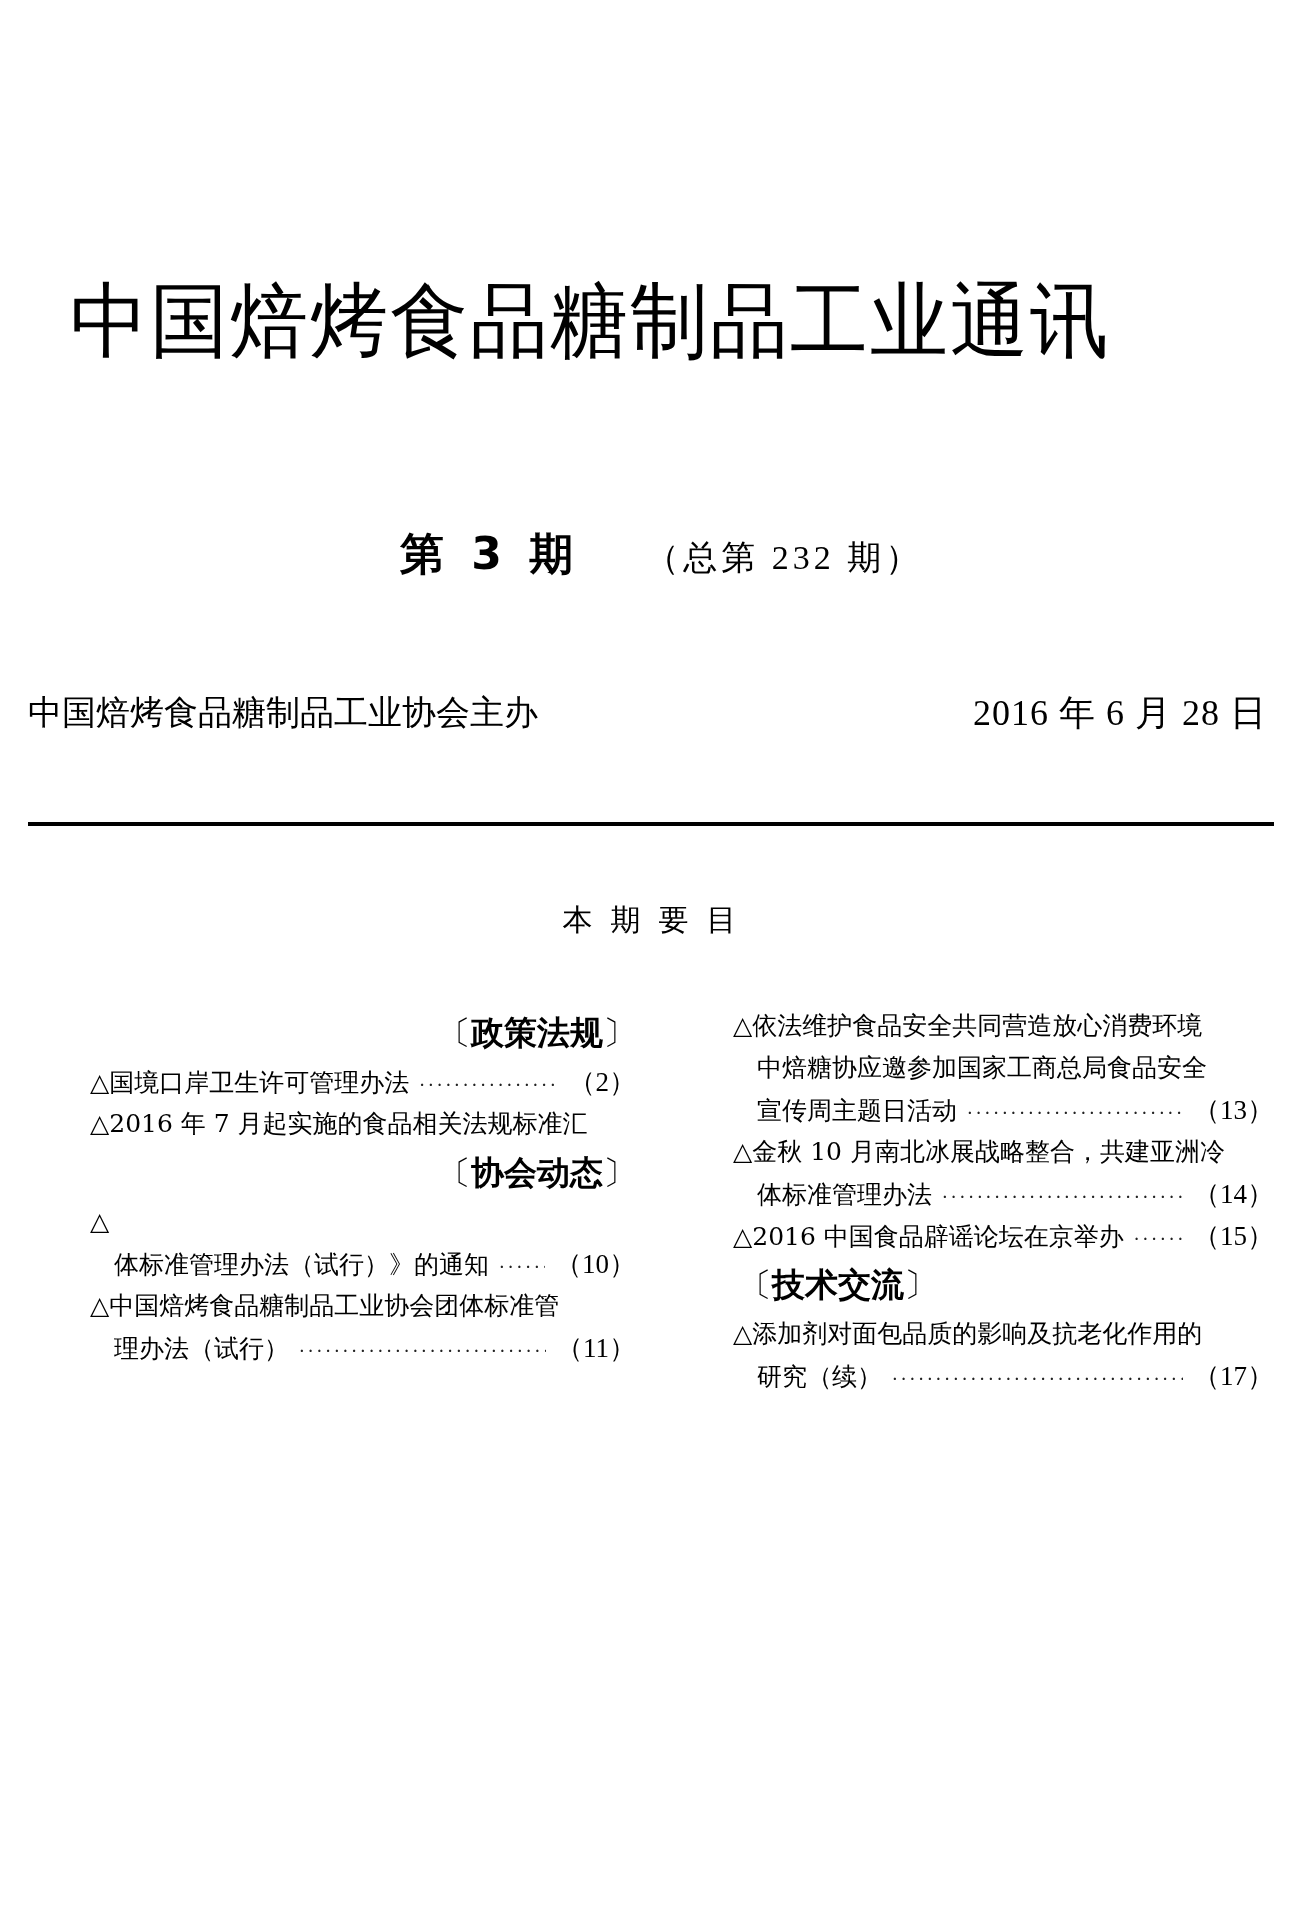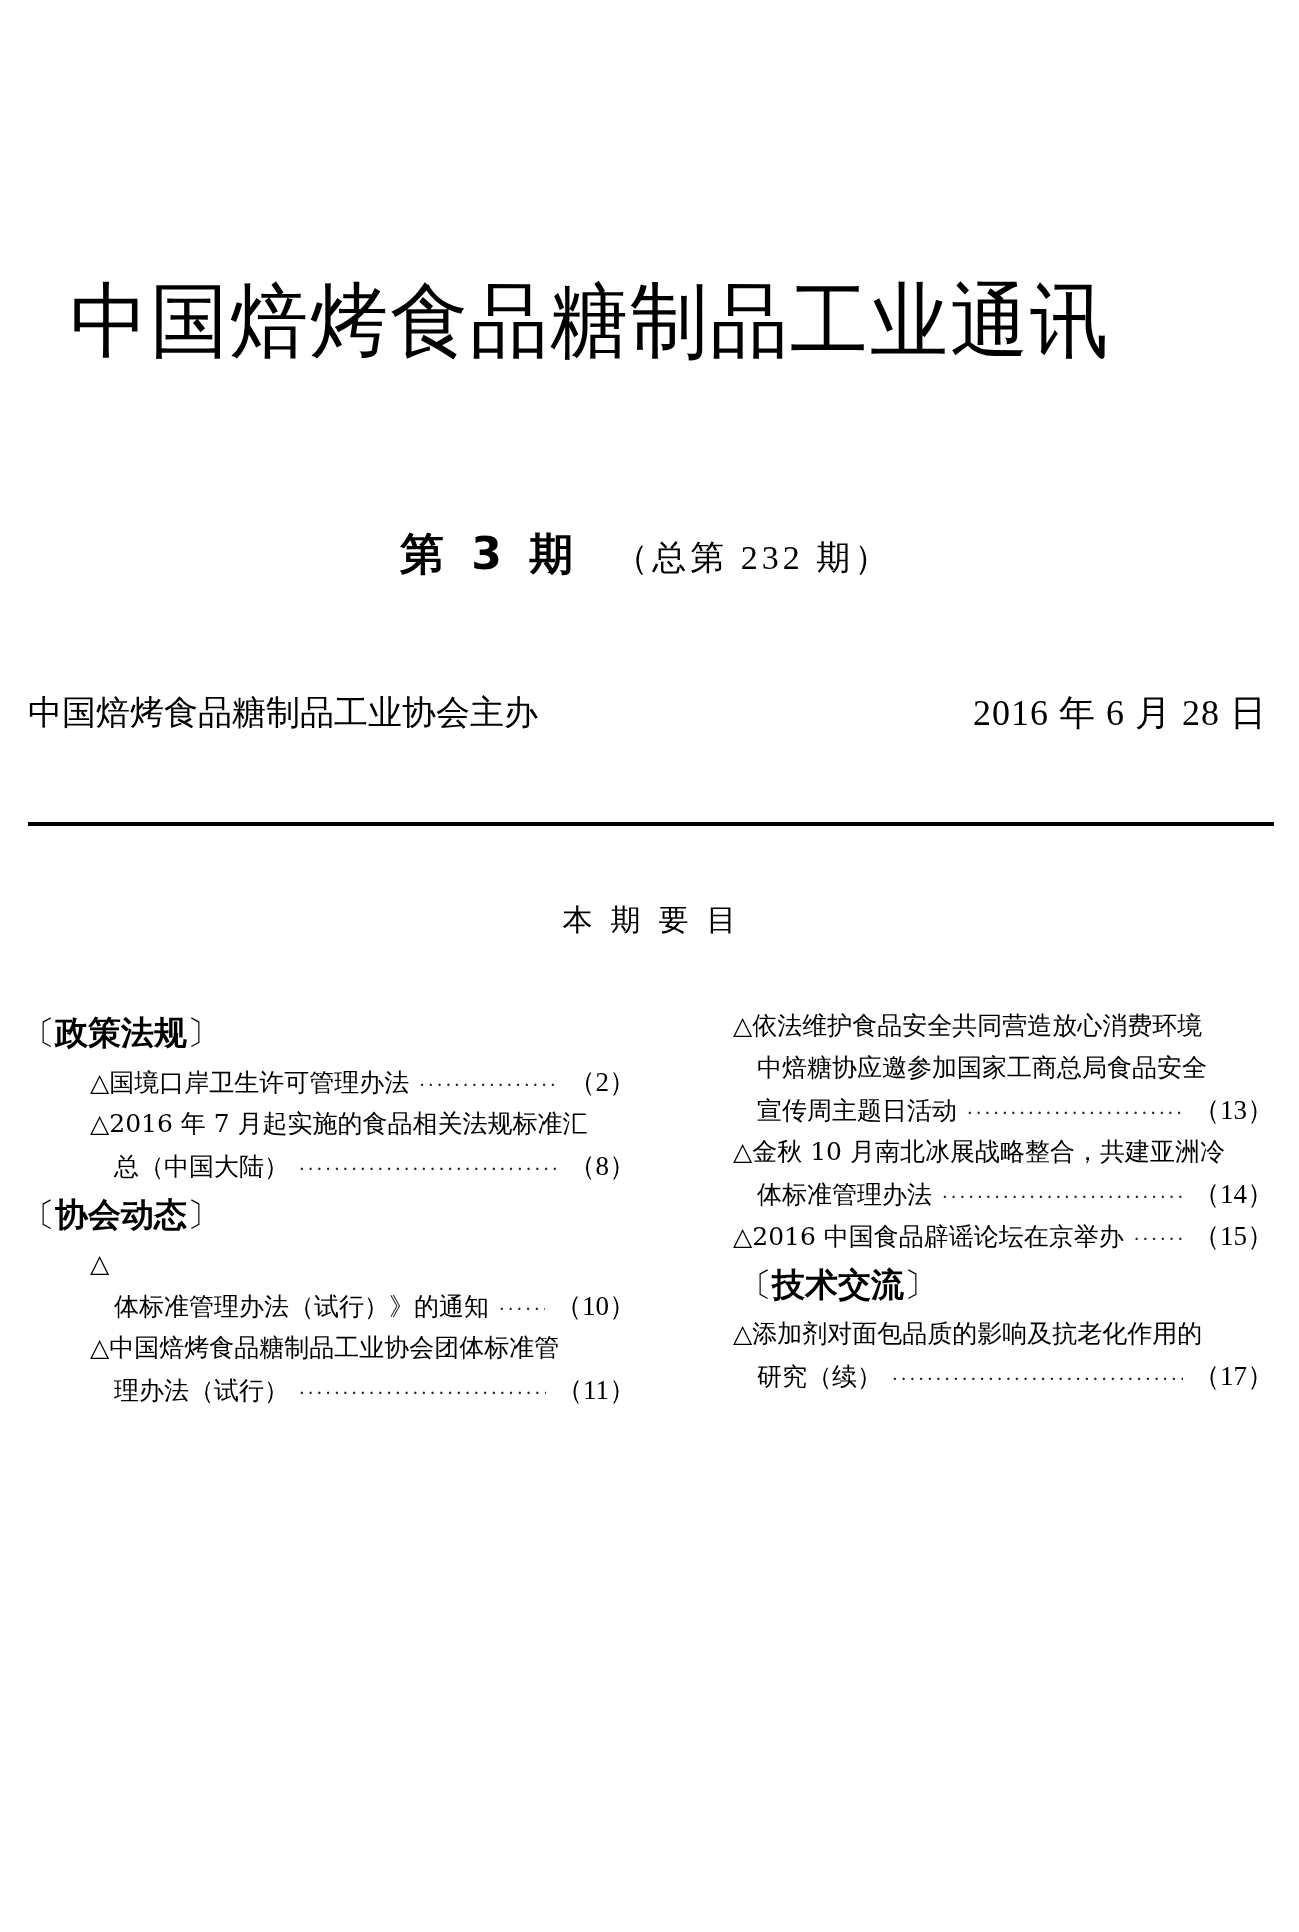--- a/index.html
+++ b/index.html
@@ -38,21 +38,21 @@
       align-items: baseline;
       white-space: nowrap;
     }
     .issue-main {
       font-family: "DejaVu Sans", "Liberation Sans", sans-serif;
       font-weight: bold;
       font-size: 44px;
       letter-spacing: 6px;
     }
     .issue-total {
-      margin-left: 35px;
+      margin-left: 66px;
       font-family: "Liberation Serif", "DejaVu Serif", serif;
       font-size: 34px;
       letter-spacing: 4px;
     }
 
     .publisher {
       left: 28px;
       top: 690px;
       font-family: Liberation Serif, serif;
       font-size: 34px;
@@ -87,21 +87,21 @@
       letter-spacing: 18px;
       line-height: 40px;
       padding-left: 18px;
       box-sizing: border-box;
     }
 
     .toc-col {
       position: absolute;
       top: 1005px;
     }
-    .toc-left { left: 22px; width: 614px; }
+    .toc-left { left: 22px; width: 614px; text-align: right; }
     .toc-right { left: 733px; width: 541px; }
 
     .section-head {
       font-family: "DejaVu Sans", "Liberation Sans", sans-serif;
       font-weight: bold;
       font-size: 33px;
       line-height: 56px;
       height: 56px;
       white-space: nowrap;
     }
@@ -170,25 +170,20 @@
       <span class="leader"></span>
       <span class="page-num">（2）</span>
     </div>
   </div>
 
   <div class="entry">
     <div class="entry-line">
       <span class="tri">△</span>
       <span>2016 年 7 月起实施的食品相关法规标准汇</span>
     </div>
-    <div class="entry-line indent">
-      <span>总（中国大陆）</span>
-      <span class="leader"></span>
-      <span class="page-num">（8）</span>
-    </div>
   </div>
 
   <div class="section-head">
     <span class="bracket">〔</span><span>协会动态</span><span class="bracket">〕</span>
   </div>
 
   <div class="entry">
     <div class="entry-line">
       <span class="tri">△</span>
     </div>

